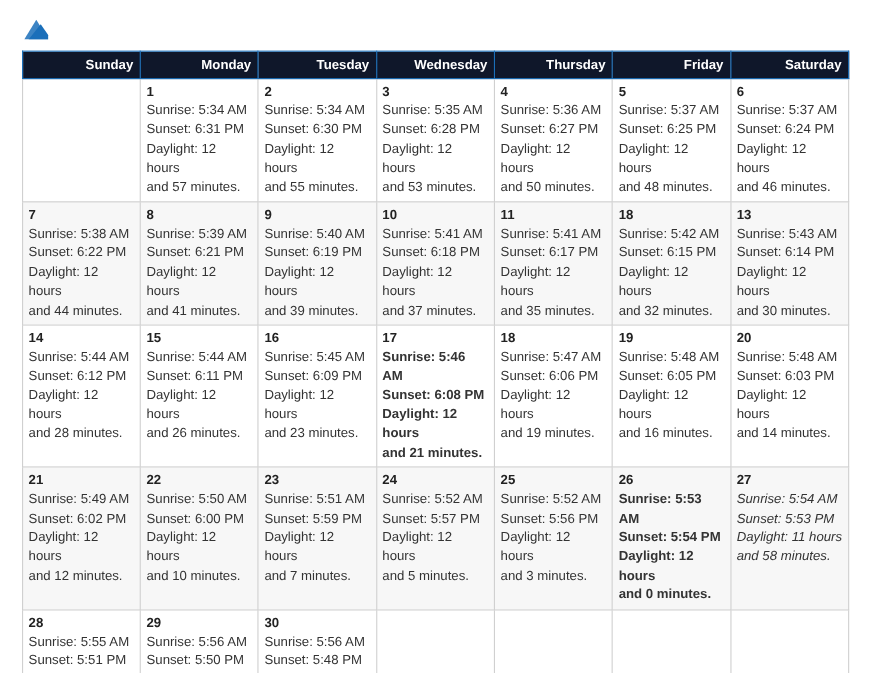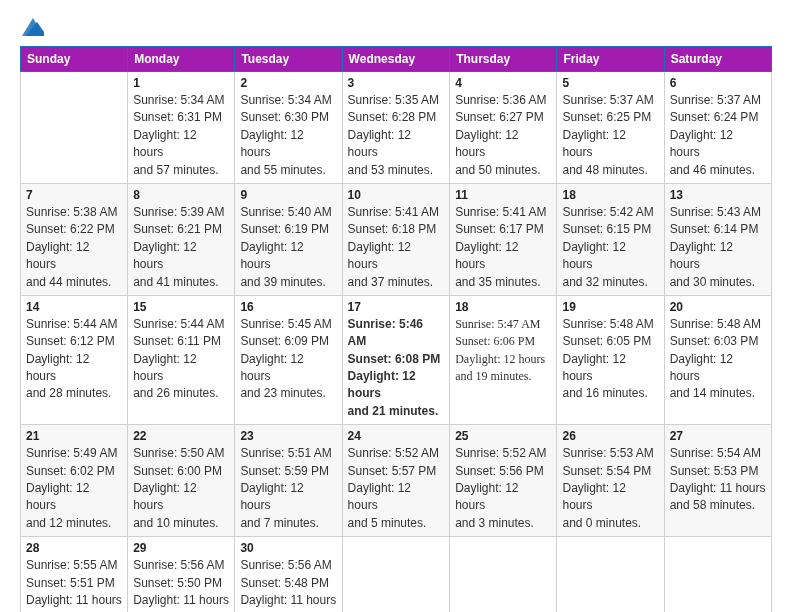--- a/index.html
+++ b/index.html
@@ -59,23 +59,23 @@
       font-size: 15px;
       color: #444;
       margin-top: 2px;
     }
     .calendar {
       width: 100%;
       border-collapse: collapse;
       font-size: 10.5px;
     }
     .calendar th {
-      background: #a21caf;
+      background: #0f172a;
       color: #fff;
-      text-align: left;
+      text-align: right;
       padding: 5px 6px;
       font-size: 12px;
       font-weight: bold;
       border: 1px solid #1a6fba;
     }
     .calendar td {
       vertical-align: top;
       border: 1px solid #d0d0d0;
       padding: 4px 5px;
       width: 108px;
@@ -258,21 +258,21 @@
           </td>
           <td>
             <span class="day-num">17</span>
             <div class="day-info" style="white-space: pre-line; font-weight: bold;">Sunrise: 5:46 AM
 Sunset: 6:08 PM
 Daylight: 12 hours
 and 21 minutes.</div>
           </td>
           <td>
             <span class="day-num">18</span>
-            <div class="day-info" style="white-space: pre-line; font-family: Liberation Serif, serif;">Sunrise: 5:47 AM
+            <div class="day-info" style="white-space: pre-line;">Sunrise: 5:47 AM
 Sunset: 6:06 PM
 Daylight: 12 hours
 and 19 minutes.</div>
           </td>
           <td>
             <span class="day-num">19</span>
             <div class="day-info" style="white-space: pre-line;">Sunrise: 5:48 AM
 Sunset: 6:05 PM
 Daylight: 12 hours
 and 16 minutes.</div>
@@ -316,28 +316,28 @@
           </td>
           <td>
             <span class="day-num">25</span>
             <div class="day-info" style="white-space: pre-line;">Sunrise: 5:52 AM
 Sunset: 5:56 PM
 Daylight: 12 hours
 and 3 minutes.</div>
           </td>
           <td>
             <span class="day-num">26</span>
-            <div class="day-info" style="white-space: pre-line;">Sunrise: 5:53 AM
+            <div class="day-info" style="white-space: pre-line; font-weight: bold;">Sunrise: 5:53 AM
 Sunset: 5:54 PM
 Daylight: 12 hours
 and 0 minutes.</div>
           </td>
           <td>
             <span class="day-num">27</span>
-            <div class="day-info" style="white-space: pre-line;">Sunrise: 5:54 AM
+            <div class="day-info" style="white-space: pre-line; font-style: italic;">Sunrise: 5:54 AM
 Sunset: 5:53 PM
 Daylight: 11 hours
 and 58 minutes.</div>
           </td>
         </tr>
         <tr>
           <td>
             <span class="day-num">28</span>
             <div class="day-info" style="white-space: pre-line;">Sunrise: 5:55 AM
 Sunset: 5:51 PM

